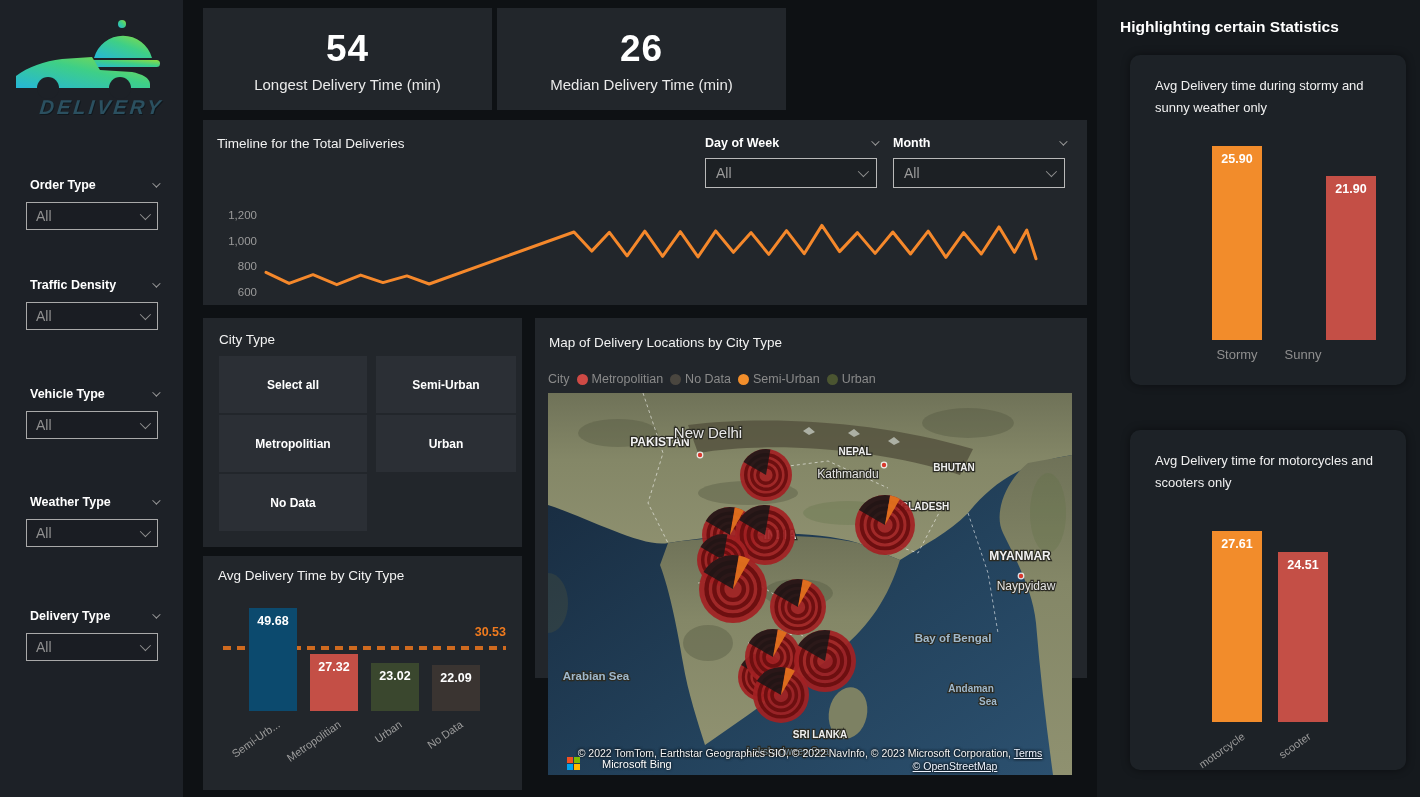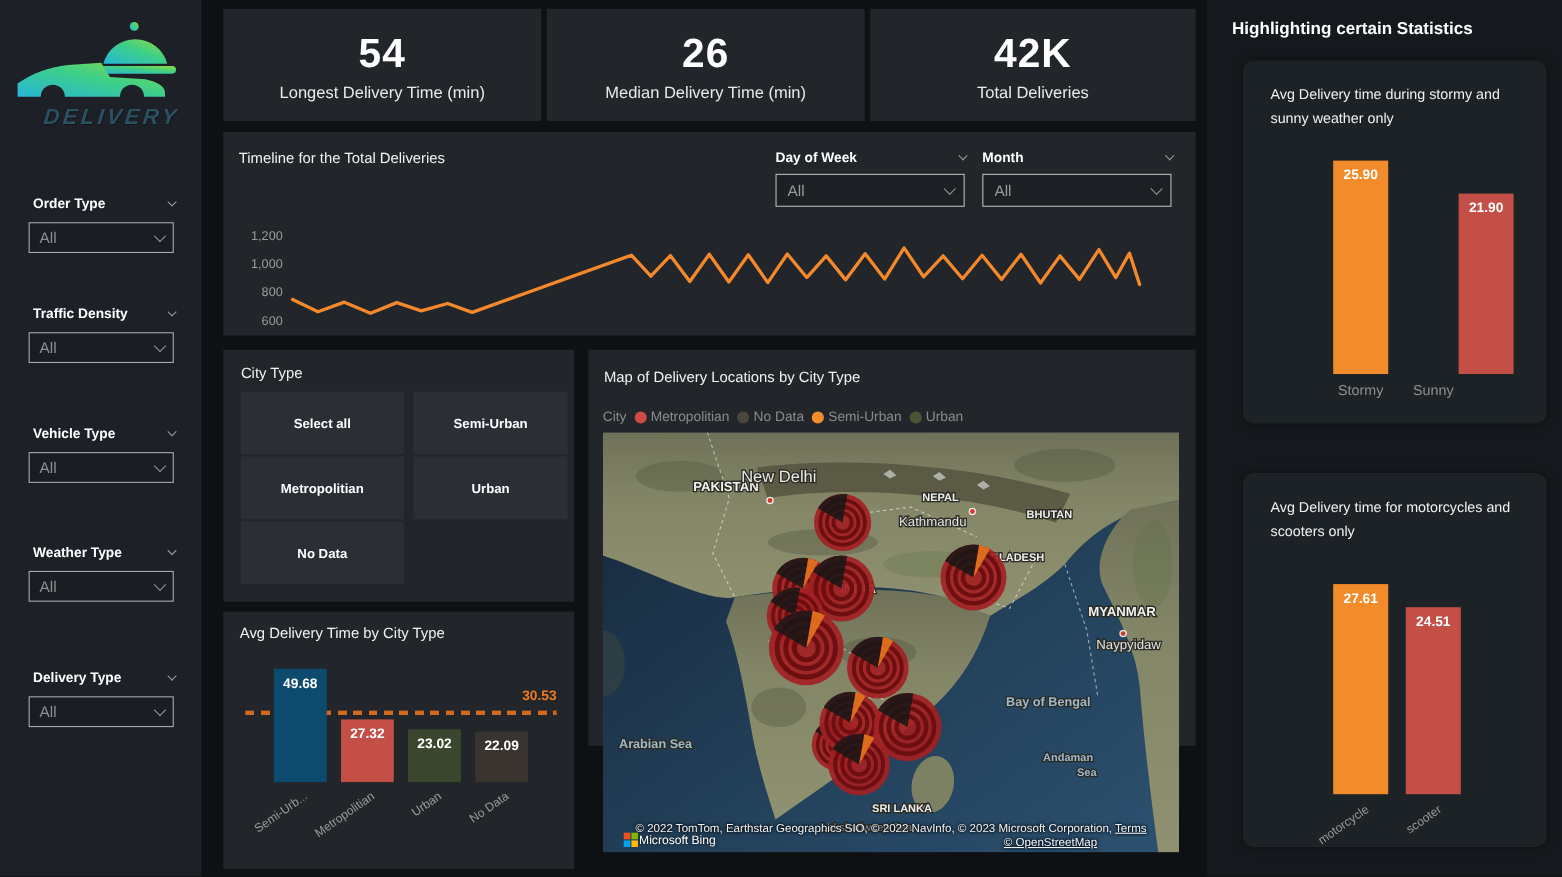--- a/index.html
+++ b/index.html
@@ -52,21 +52,21 @@
   
   #mappanel { left:535px; top:318px; width:552px; height:360px; }
   #map-legend { position:absolute; left:13px; top:54px; display:flex; align-items:center;
                 gap:7px; color:#8a8a8a; font-size:12.5px; }
   .legend-item { display:flex; align-items:center; gap:4px; }
   .legend-dot { width:11px; height:11px; border-radius:50%; }
   #mapbox { position:absolute; left:13px; top:75px; width:524px; height:382px; overflow:hidden; }
   #map-attrib { position:absolute; left:0; right:0; bottom:2px; font-size:10.5px; color:#f2f2f2;
                 text-shadow:0 0 3px #000,0 0 3px #000; text-align:center; line-height:13px; }
   #map-attrib a { color:#eef4ff; }
-  #bing-logo { position:absolute; left:6px; bottom:5px; display:flex; align-items:center; gap:1px;
+  #bing-logo { position:absolute; left:6px; bottom:5px; display:flex; align-items:center; gap:22px;
                color:#ffffff; font-size:11px; text-shadow:0 0 3px #000;padding-left:13px; }
   .msq { width:6px; height:6px; display:inline-block; }
   #ms-grid { display:grid; grid-template-columns:6px 6px; gap:1px; }
 
   
   .bar { position:absolute; cursor:pointer; }
   .bar-val { position:absolute; top:6px; left:0; right:0; text-align:center; color:#fff;
              font-size:12.5px; font-weight:bold; }
   .x-label { position:absolute; color:#8f8f8f; font-size:13px; text-align:center; width:80px; }
   .rot-label { position:absolute; color:#9b9b9b; font-size:11px; white-space:nowrap;
@@ -167,24 +167,20 @@
     </div>
   </div>
 
   <div class="panel kpi" style="left:203px;width:289px">
     <div class="kpi-value">54</div>
     <div class="kpi-label">Longest Delivery Time (min)</div>
   </div>
   <div class="panel kpi" style="left:497px;width:289px">
     <div class="kpi-value">26</div>
     <div class="kpi-label">Median Delivery Time (min)</div>
-  </div>
-  <div class="panel kpi" style="left:791px;width:296px">
-    <div class="kpi-value">42K</div>
-    <div class="kpi-label">Total Deliveries</div>
   </div>
 
   <div id="timeline" class="panel">
     <div class="panel-title" style="left:14px;top:16px">Timeline for the Total Deliveries</div>
     <div class="tl-slicer-label" style="left:502px">
       <span>Day of Week</span>
         <span class="chev sm"></span>
     </div>
     <div class="tl-selectbox" style="left:502px">
       <span>All</span>

